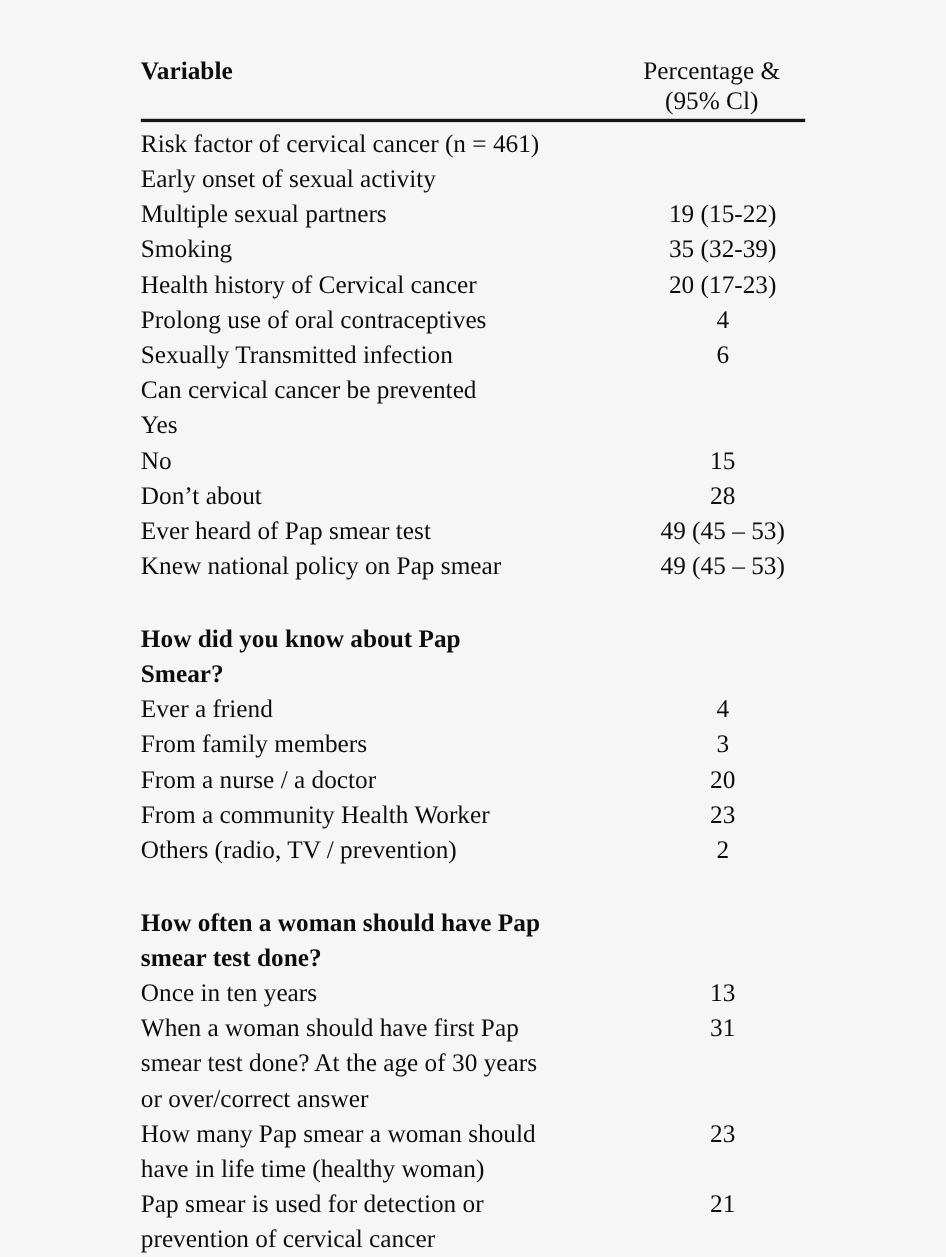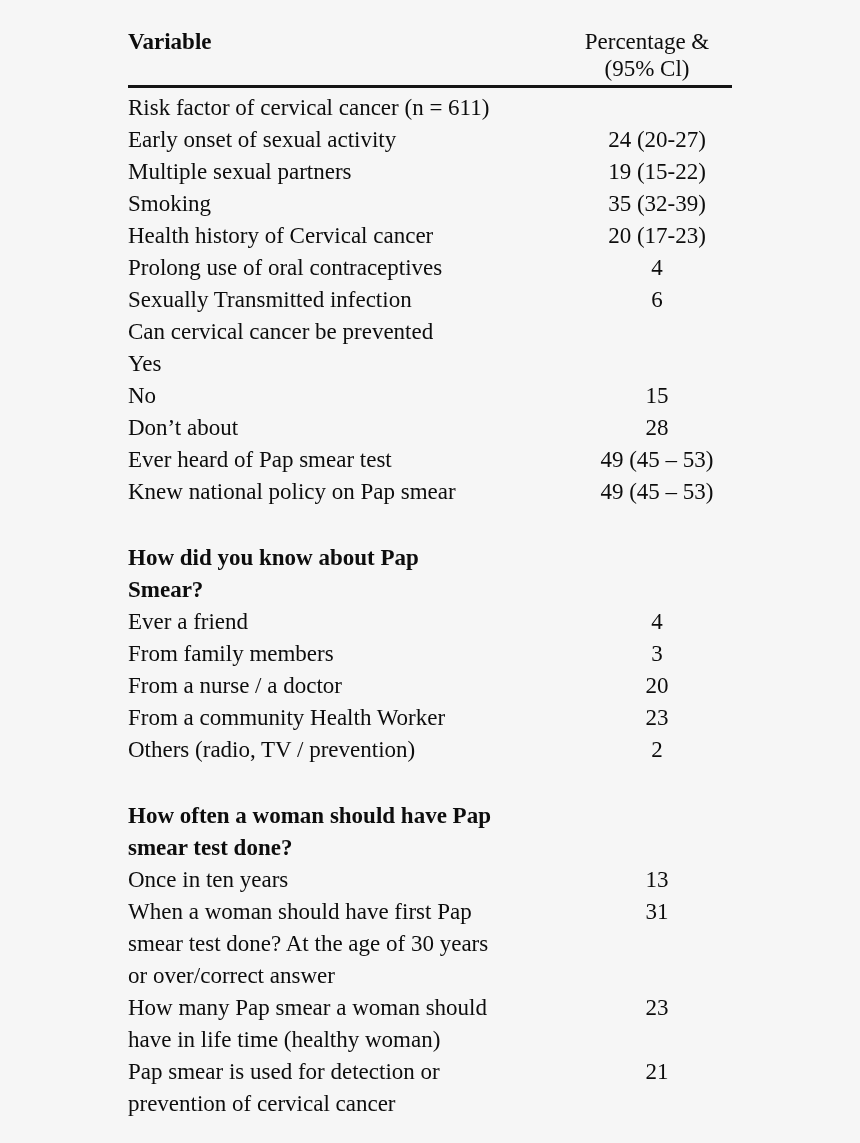--- a/index.html
+++ b/index.html
@@ -8,21 +8,21 @@
     height: 1143px;
     background: #f6f6f6;
     color: #0d0d0d;
     font-family: "Liberation Serif", "DejaVu Serif", serif;
     position: relative;
     overflow: hidden;
   }
   .table {
     position: absolute;
     left: 128px;
-    top: 28px;
+    top: 51px;
     width: 604px;
   }
   .thead {
     display: flex;
     align-items: flex-start;
     border-bottom: 3px solid #141414;
     padding-bottom: 3px;
   }
   .th-var {
     font-weight: bold;
@@ -62,26 +62,25 @@
 <div class="table">
   <div class="thead">
     <div class="th-var">Variable</div>
     <div class="th-pct">
       <div>Percentage &amp;</div>
       <div>(95% Cl)</div>
     </div>
   </div>
   <div class="tbody">
       <div class="row">
-        <div class="label">Risk factor of cervical cancer (n = 611)</div>
+        <div class="label">Risk factor of cervical cancer (n = 461)</div>
         <div class="value"></div>
       </div>
       <div class="row">
         <div class="label">Early onset of sexual activity</div>
-        <div class="value">24 (20-27)</div>
       </div>
       <div class="row">
         <div class="label">Multiple sexual partners</div>
         <div class="value">19 (15-22)</div>
       </div>
       <div class="row">
         <div class="label">Smoking</div>
         <div class="value">35 (32-39)</div>
       </div>
       <div class="row">

